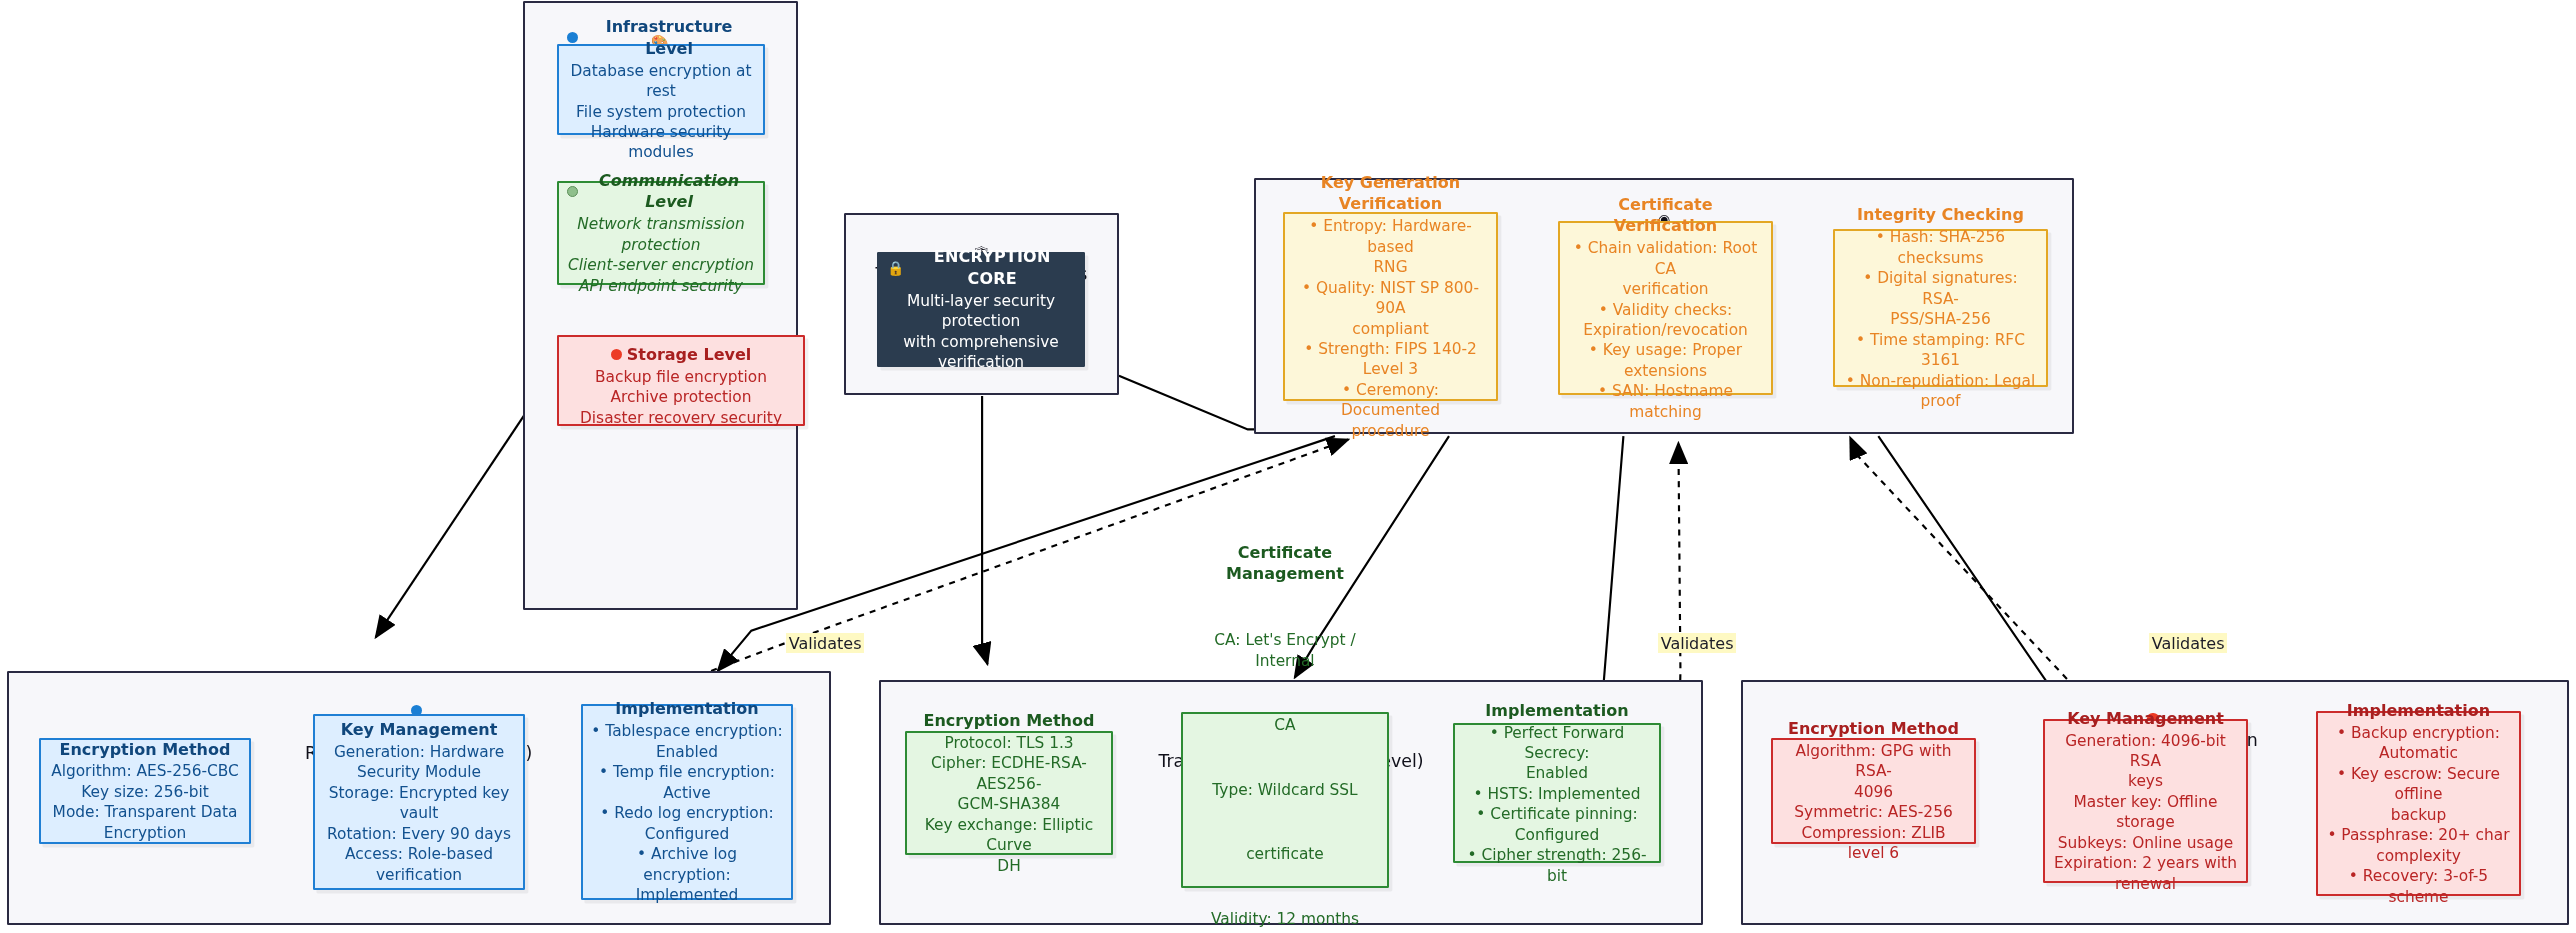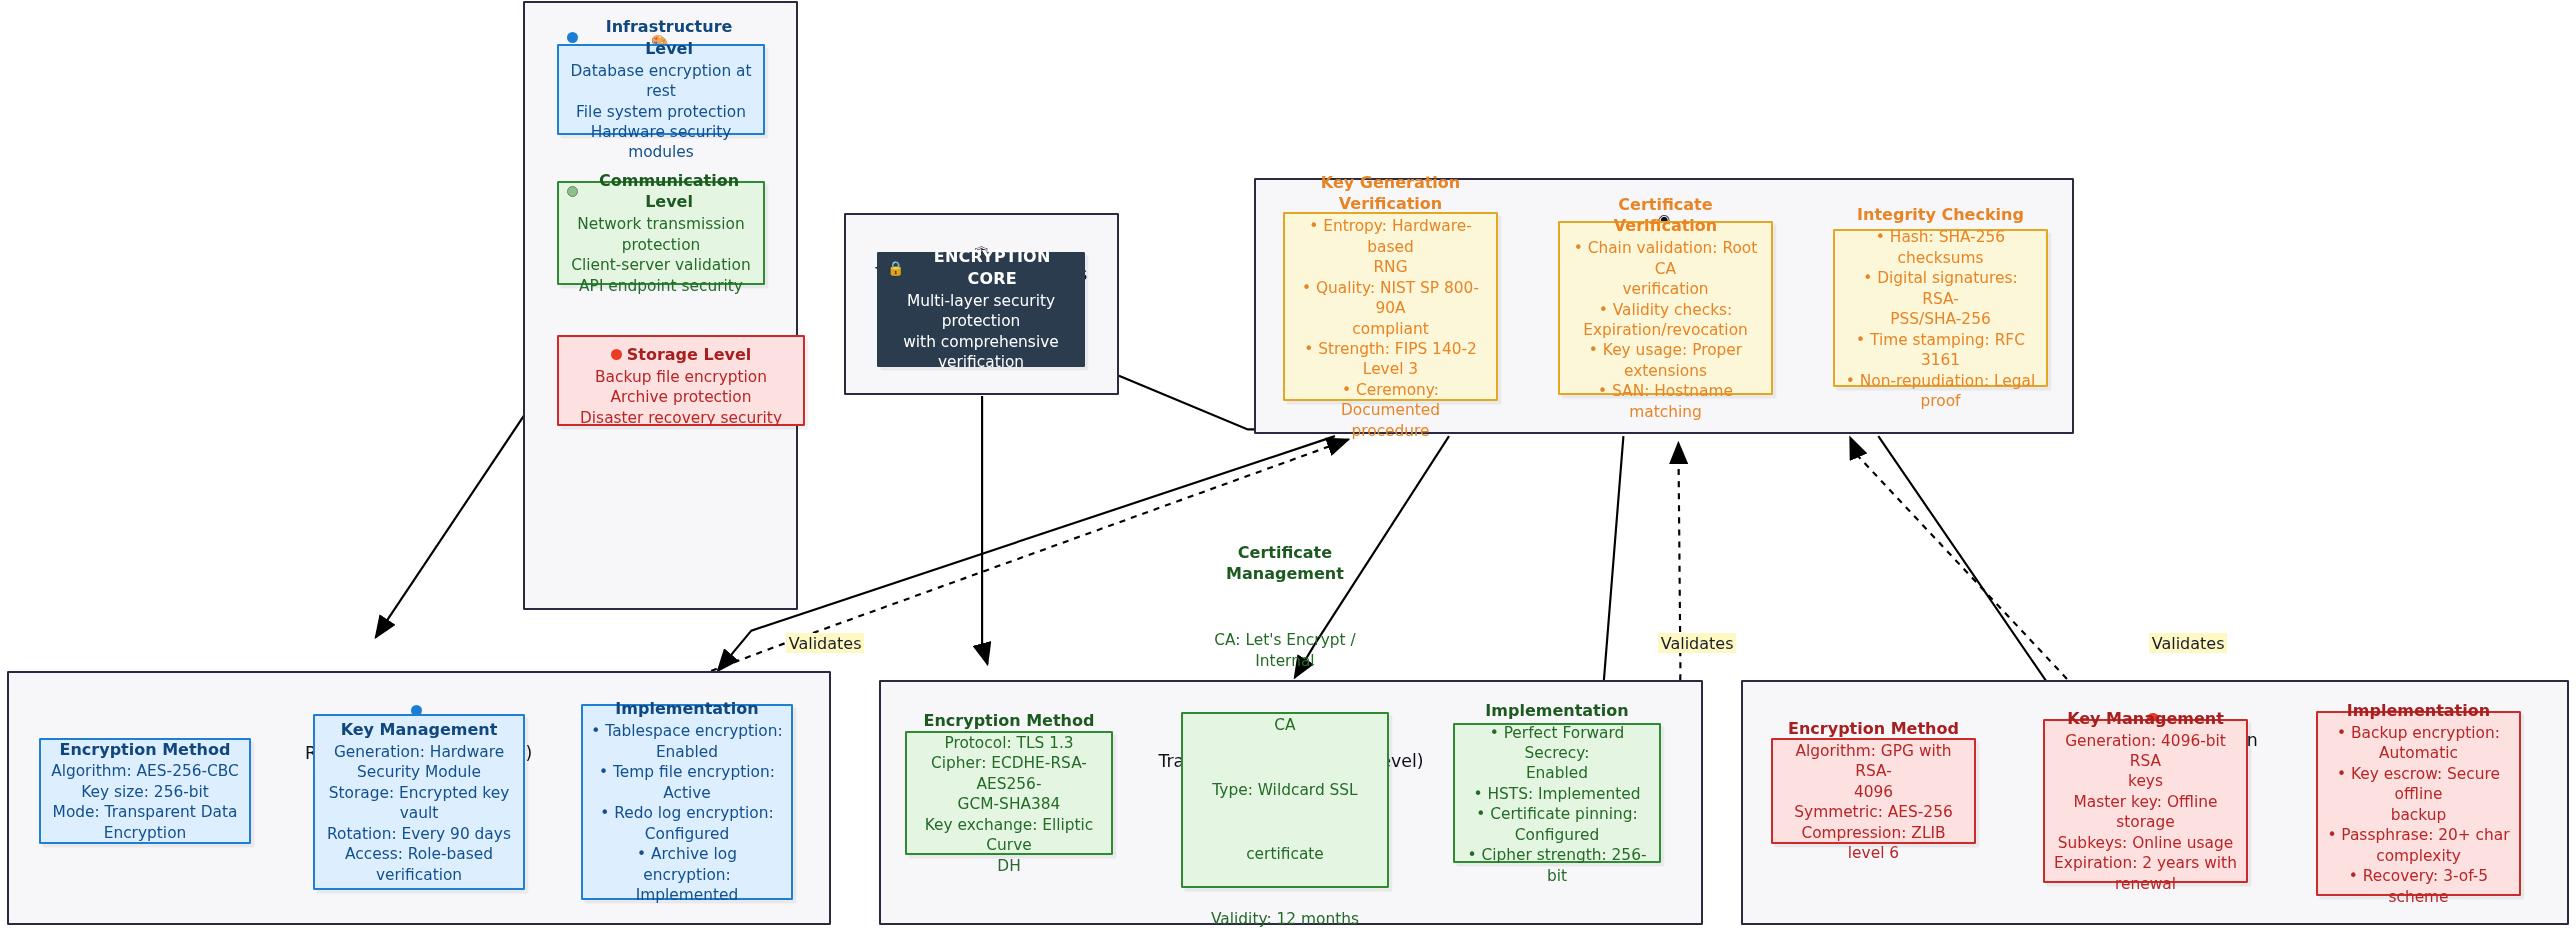--- a/index.html
+++ b/index.html
@@ -165,28 +165,28 @@
   <div class="node blue" style="left:557px; top:44px; width:208px; height:91px;">
     <div class="hdr">
       <span class="dot dot-blue"></span>
       <span>Infrastructure Level</span>
     </div>
     <div class="ln">Database encryption at rest</div>
     <div class="ln">File system protection</div>
     <div class="ln">Hardware security modules</div>
   </div>
 
-  <div class="node green" style="left:557px; top:181px; width:208px; height:104px;">
+  <div class="node green" style="left:557px; top:181px; width:208px; height:104px;font-style:italic;">
     <div class="hdr">
       <span class="dot dot-green"></span>
       <span>Communication Level</span>
     </div>
     <div class="ln">Network transmission</div>
     <div class="ln">protection</div>
-    <div class="ln">Client-server validation</div>
+    <div class="ln">Client-server encryption</div>
     <div class="ln">API endpoint security</div>
   </div>
 
   <div class="node red" style="left:557px; top:335px; width:248px; height:91px;justify-content:space-between;">
     <div class="hdr">
       <span class="dot dot-red"></span>
       <span>Storage Level</span>
     </div>
     <div class="ln">Backup file encryption</div>
     <div class="ln">Archive protection</div>

